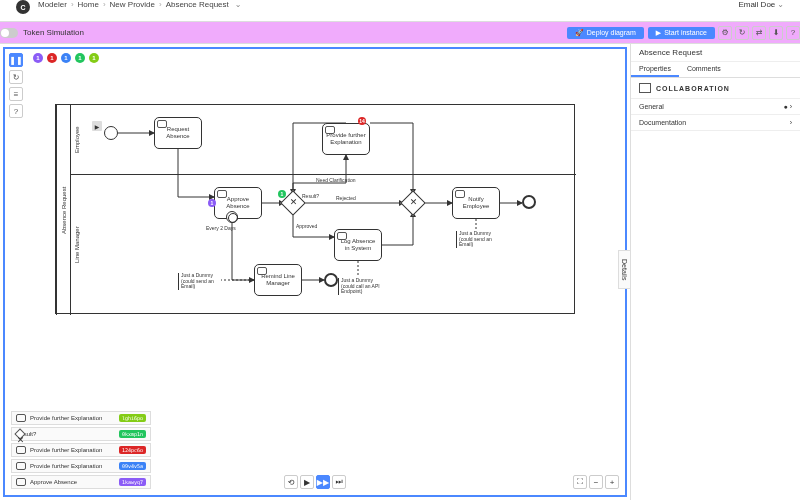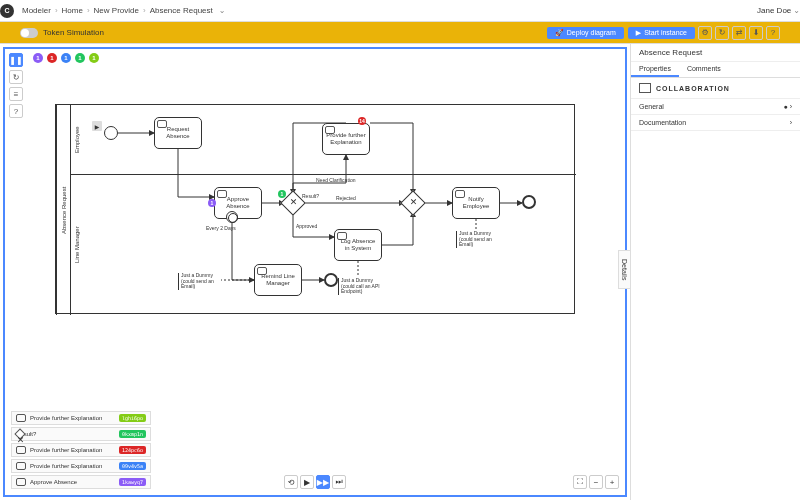--- a/index.html
+++ b/index.html
@@ -1,24 +1,24 @@
 <!DOCTYPE html>
 <html><head>
 <meta charset="utf-8">
 <style>
 *{box-sizing:border-box;margin:0;padding:0;font-family:-apple-system,BlinkMacSystemFont,"Segoe UI",Arial,sans-serif}
 body{width:800px;height:500px;overflow:hidden;font-size:8px;color:#333;background:#fff}
-.topbar{height:22px;display:flex;align-items:center;padding:0 0;border-bottom:1px solid #ddd}
+.topbar{height:22px;display:flex;align-items:flex-start;padding:0 16px;border-bottom:1px solid #ddd}
 .logo{width:14px;height:14px;border-radius:50%;background:#333;color:#fff;display:flex;align-items:center;justify-content:center;font-size:7px;font-weight:bold;margin-right:8px}
 .crumb{color:#444;margin-right:4px;cursor:pointer}
 .crumb-sep{color:#aaa;margin-right:4px}
 .crumb-active{font-weight:500}
 .topbar .spacer{flex:1}
 .user{color:#333}
-.toolbar{height:22px;display:flex;align-items:center;padding:0 20px;border-bottom:1px solid #ddd;background:#eab308}
+.toolbar{height:22px;display:flex;align-items:center;padding:0 0;border-bottom:1px solid #ddd;background:#f0abfc}
 .toggle{width:18px;height:10px;border-radius:5px;background:#ccc;position:relative;margin-right:5px}
 .toggle::after{content:"";position:absolute;width:8px;height:8px;border-radius:50%;background:#fff;top:1px;left:1px}
 .toolbar .spacer{flex:1}
 .btn{background:#4b88ff;color:#fff;padding:2px 8px;border-radius:2px;margin-left:4px;display:flex;align-items:center;gap:3px;cursor:pointer;font-size:7px}
 .iconbtn{width:14px;height:14px;border:1px solid #ccc;border-radius:2px;margin-left:3px;display:flex;align-items:center;justify-content:center;cursor:pointer;font-size:8px;color:#555}
 .main{display:flex;height:456px}
 .canvas-wrap{flex:1;border:2px solid #4b88ff;margin:3px;position:relative;background:#fff}
 .canvas-toolbar{position:absolute;left:4px;top:4px;display:flex;flex-direction:column;gap:3px}
 .ctb{width:14px;height:14px;border:1px solid #ccc;border-radius:2px;display:flex;align-items:center;justify-content:center;background:#fff;color:#555;font-size:8px;cursor:pointer}
 .ctb.active{background:#4b88ff;color:#fff;border-color:#4b88ff}
@@ -69,21 +69,21 @@
   <div class="logo">C</div>
   <span class="crumb">Modeler</span>
   <span class="crumb-sep">›</span>
   <span class="crumb">Home</span>
   <span class="crumb-sep">›</span>
   <span class="crumb">New Provide</span>
   <span class="crumb-sep">›</span>
   <span class="crumb crumb-active">Absence Request</span>
   <span style="margin-left:2px;color:#888">⌄</span>
   <div class="spacer"></div>
-  <span class="user">Jane Doe</span>
+  <span class="user">Email Doe</span>
   <span style="margin-left:2px;color:#888">⌄</span>
 </div>
 
 <div class="toolbar">
   <div class="toggle"></div>
   <span>Token Simulation</span>
   <div class="spacer"></div>
   <div class="btn">
       <span>🚀</span>
       <span>Deploy diagram</span>

